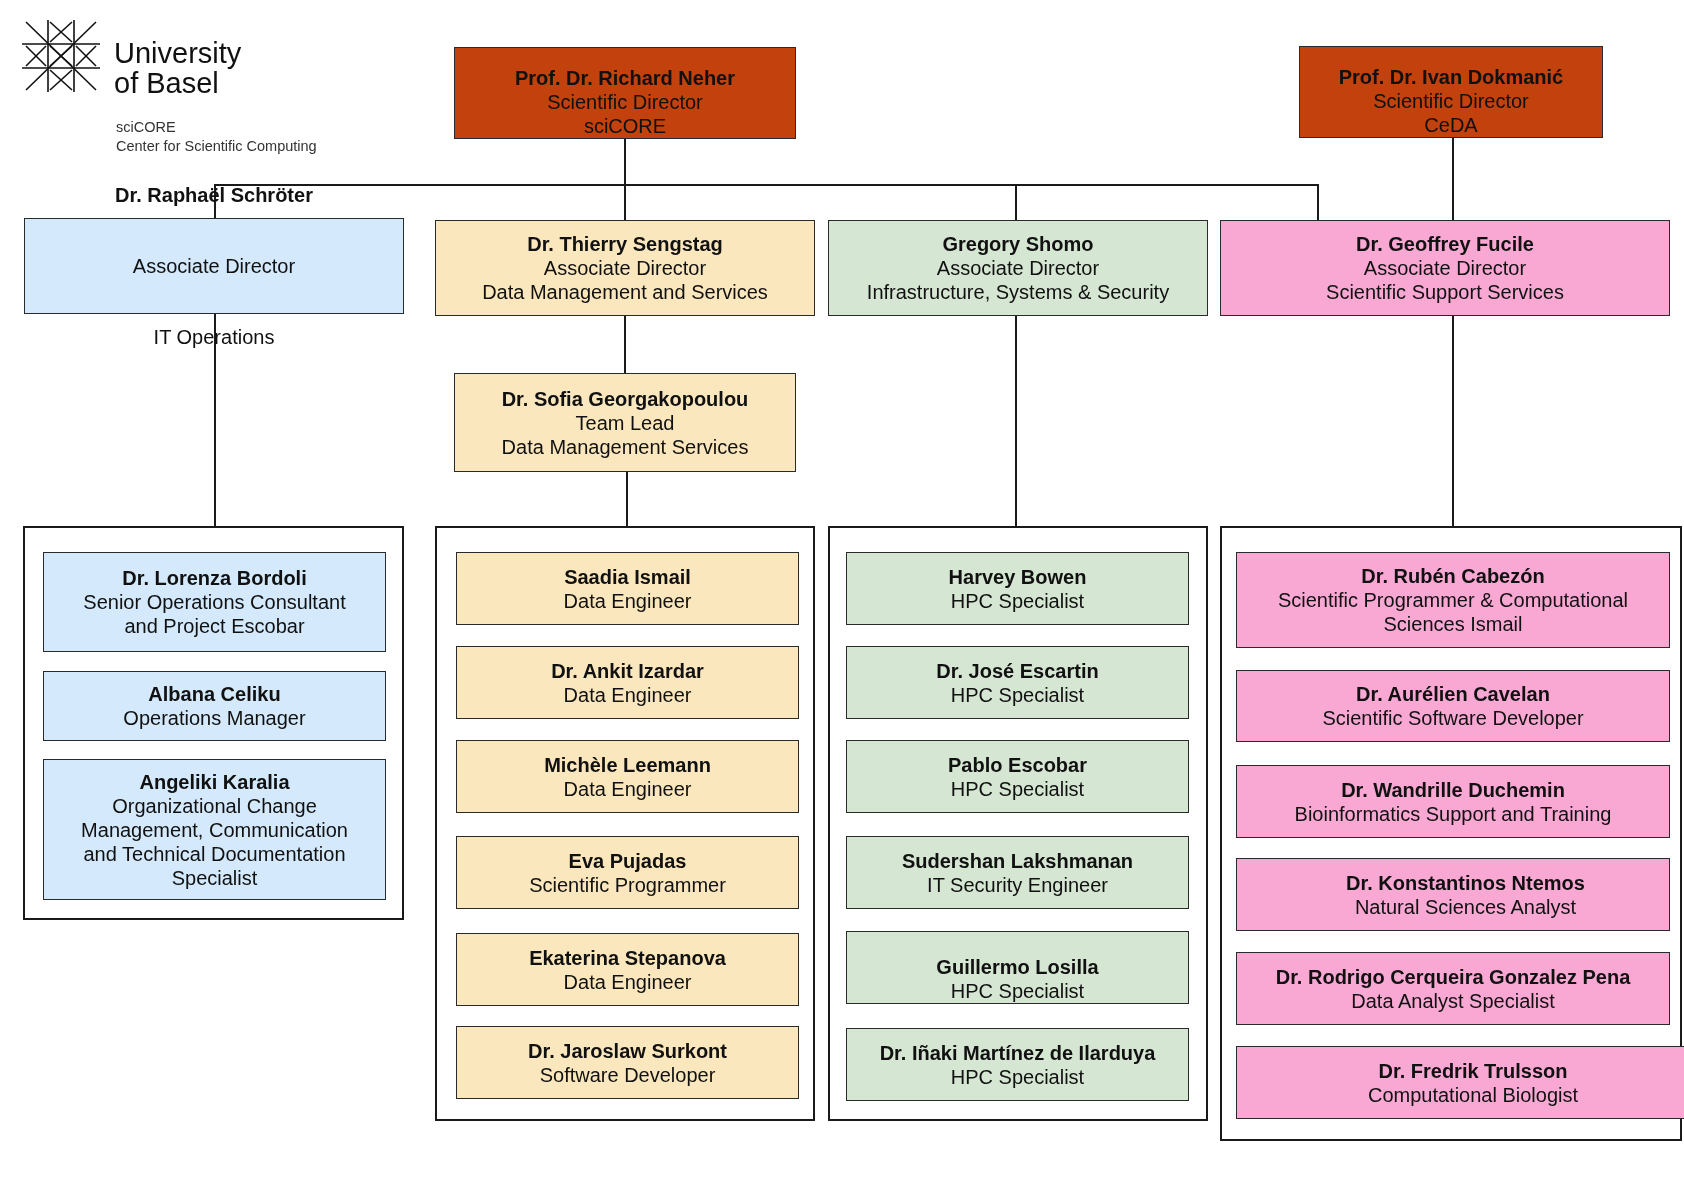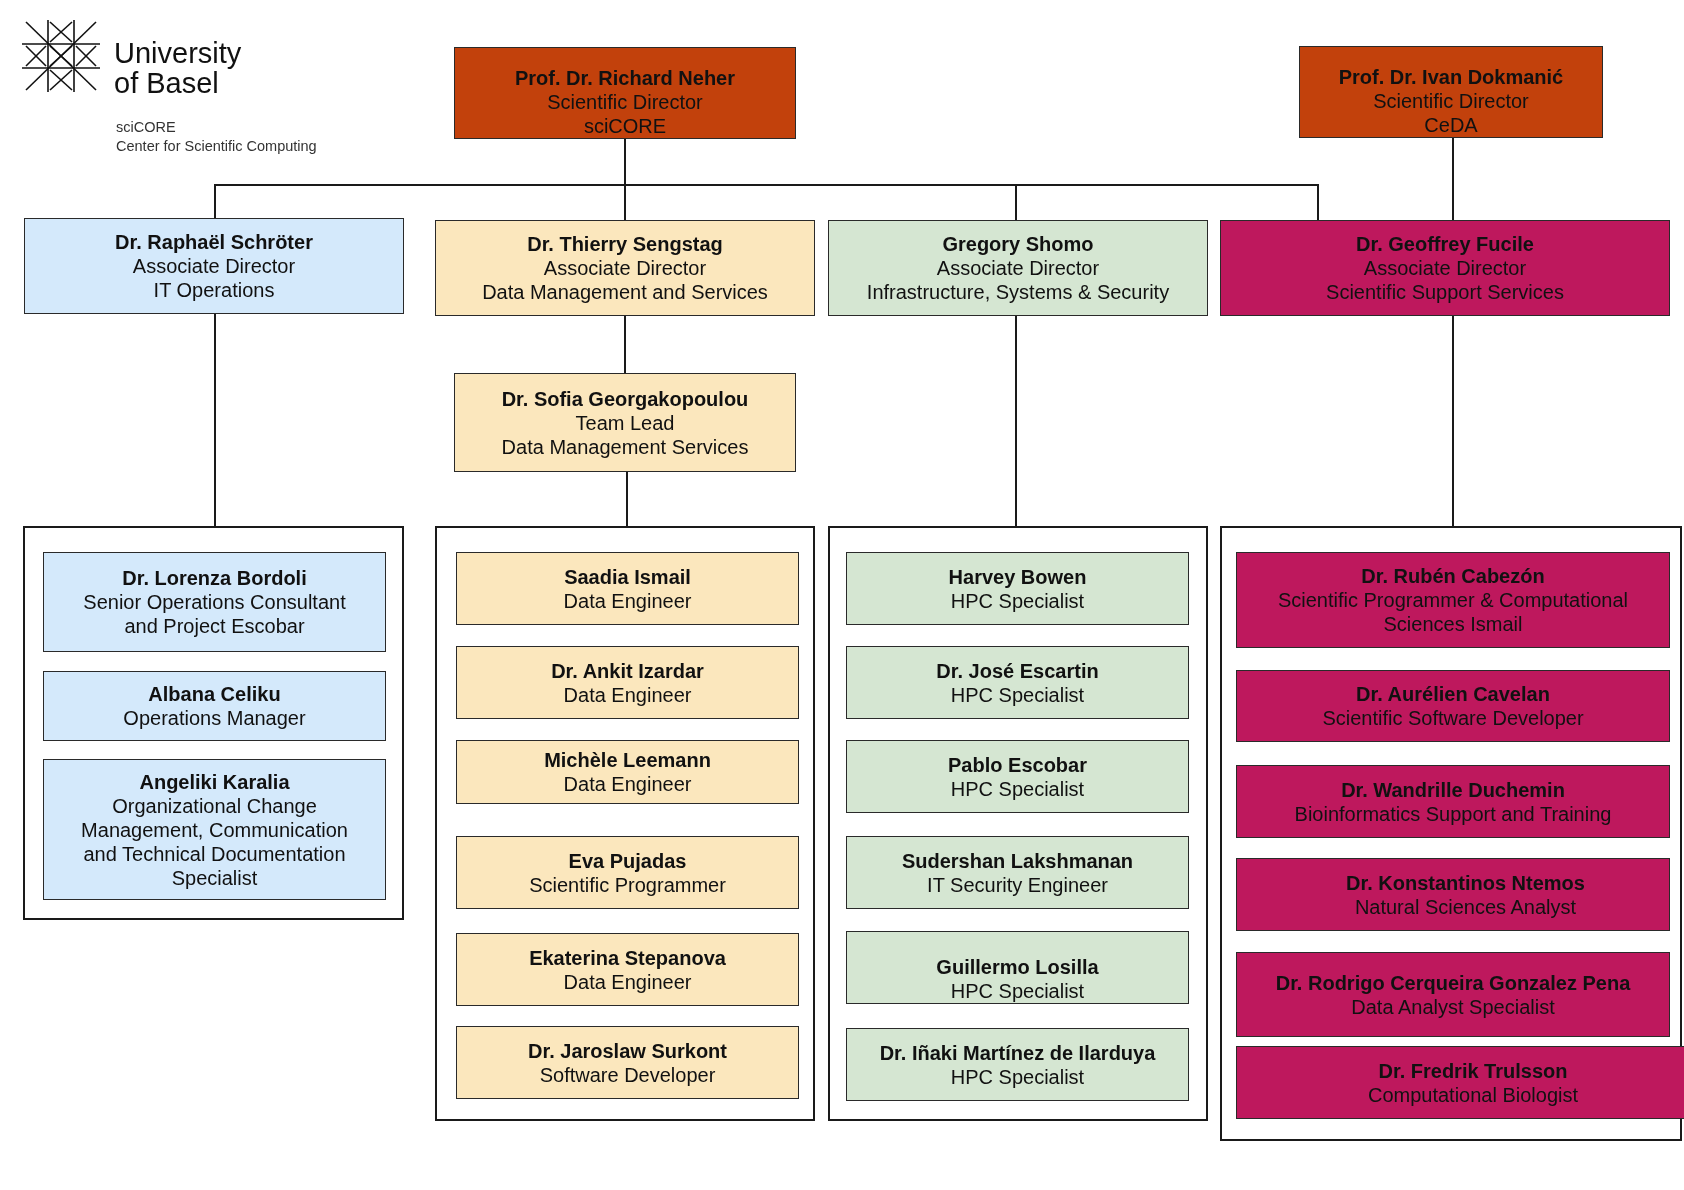--- a/index.html
+++ b/index.html
@@ -10,21 +10,21 @@
            text-align: center; font-size: 20px; line-height: 24px; }
     .box .name { font-weight: bold; }
     .box .line { white-space: nowrap; }
     .group { position: absolute; box-sizing: border-box; border: 2px solid #1a1a1a; background: #fff; }
     .vl { position: absolute; width: 2px; background: #1a1a1a; }
     .hl { position: absolute; height: 2px; background: #1a1a1a; }
     .pink { background: #c2410c; justify-content: flex-end; }
     .blue { background: #d4e9fb; }
     .yellow { background: #fbe7bd; }
     .green { background: #d5e6d2; }
-    .purple { background: #be185d; }
+    .purple { background: #f9a8d4; }
     #logo { position: absolute; left: 22px; top: 20px; }
     #logo-text { position: absolute; left: 114px; top: 38px; font-size: 29px; line-height: 30px; color: #111; }
     #logo-sub { position: absolute; left: 116px; top: 118px; font-size: 14.5px; line-height: 19px; color: #333; }
   </style>
 </head>
 <body>
 
 <svg id="logo" width="78" height="72" viewBox="0 0 78 72">
   <g stroke="#111" stroke-width="1.6" fill="none">
     <line x1="0" y1="24" x2="78" y2="24"></line>
@@ -72,21 +72,21 @@
   <div class="line name">Prof. Dr. Richard Neher</div>
   <div class="line">Scientific Director</div>
   <div class="line">sciCORE</div>
 </div>
 <div class="box pink" style="left:1299px; top:46px; width:304px; height:92px;">
   <div class="line name">Prof. Dr. Ivan Dokmanić</div>
   <div class="line">Scientific Director</div>
   <div class="line">CeDA</div>
 </div>
 
-<div class="box blue" style="left:24px; top:218px; width:380px; height:96px;">
+<div class="box blue" style="left:24px; top:218px; width:380px; height:96px;gap:47px;">
   <div class="line name">Dr. Raphaël Schröter</div>
   <div class="line">Associate Director</div>
   <div class="line">IT Operations</div>
 </div>
 <div class="box yellow" style="left:435px; top:220px; width:380px; height:96px;">
   <div class="line name">Dr. Thierry Sengstag</div>
   <div class="line">Associate Director</div>
   <div class="line">Data Management and Services</div>
 </div>
 <div class="box green" style="left:828px; top:220px; width:380px; height:96px;">
@@ -129,21 +129,21 @@
       <div class="line">Specialist</div>
     </div>
     <div class="box yellow" style="left: 456px; width: 343px; top: 552px; height: 73px;">
       <div class="line name">Saadia Ismail</div>
       <div class="line">Data Engineer</div>
     </div>
     <div class="box yellow" style="left: 456px; width: 343px; top: 646px; height: 73px;">
       <div class="line name">Dr. Ankit Izardar</div>
       <div class="line">Data Engineer</div>
     </div>
-    <div class="box yellow" style="left: 456px; width: 343px; top: 740px; height: 64px;">
+    <div class="box yellow" style="left: 456px; width: 343px; top: 740px; height: 73px;">
       <div class="line name">Michèle Leemann</div>
       <div class="line">Data Engineer</div>
     </div>
     <div class="box yellow" style="left: 456px; width: 343px; top: 836px; height: 73px;">
       <div class="line name">Eva Pujadas</div>
       <div class="line">Scientific Programmer</div>
     </div>
     <div class="box yellow" style="left: 456px; width: 343px; top: 933px; height: 73px;">
       <div class="line name">Ekaterina Stepanova</div>
       <div class="line">Data Engineer</div>
@@ -186,21 +186,21 @@
       <div class="line">Scientific Software Developer</div>
     </div>
     <div class="box purple" style="left: 1236px; width: 434px; top: 765px; height: 73px;">
       <div class="line name">Dr. Wandrille Duchemin</div>
       <div class="line">Bioinformatics Support and Training</div>
     </div>
     <div class="box purple" style="left: 1236px; width: 434px; top: 858px; height: 73px; padding-left: 25px;">
       <div class="line name">Dr. Konstantinos Ntemos</div>
       <div class="line">Natural Sciences Analyst</div>
     </div>
-    <div class="box purple" style="left: 1236px; width: 434px; top: 952px; height: 85px;">
+    <div class="box purple" style="left: 1236px; width: 434px; top: 952px; height: 73px;">
       <div class="line name">Dr. Rodrigo Cerqueira Gonzalez Pena</div>
       <div class="line">Data Analyst Specialist</div>
     </div>
     <div class="box purple" style="left: 1236px; width: 474px; top: 1046px; height: 73px;">
       <div class="line name">Dr. Fredrik Trulsson</div>
       <div class="line">Computational Biologist</div>
     </div>
   </div>
 
 </body></html>

